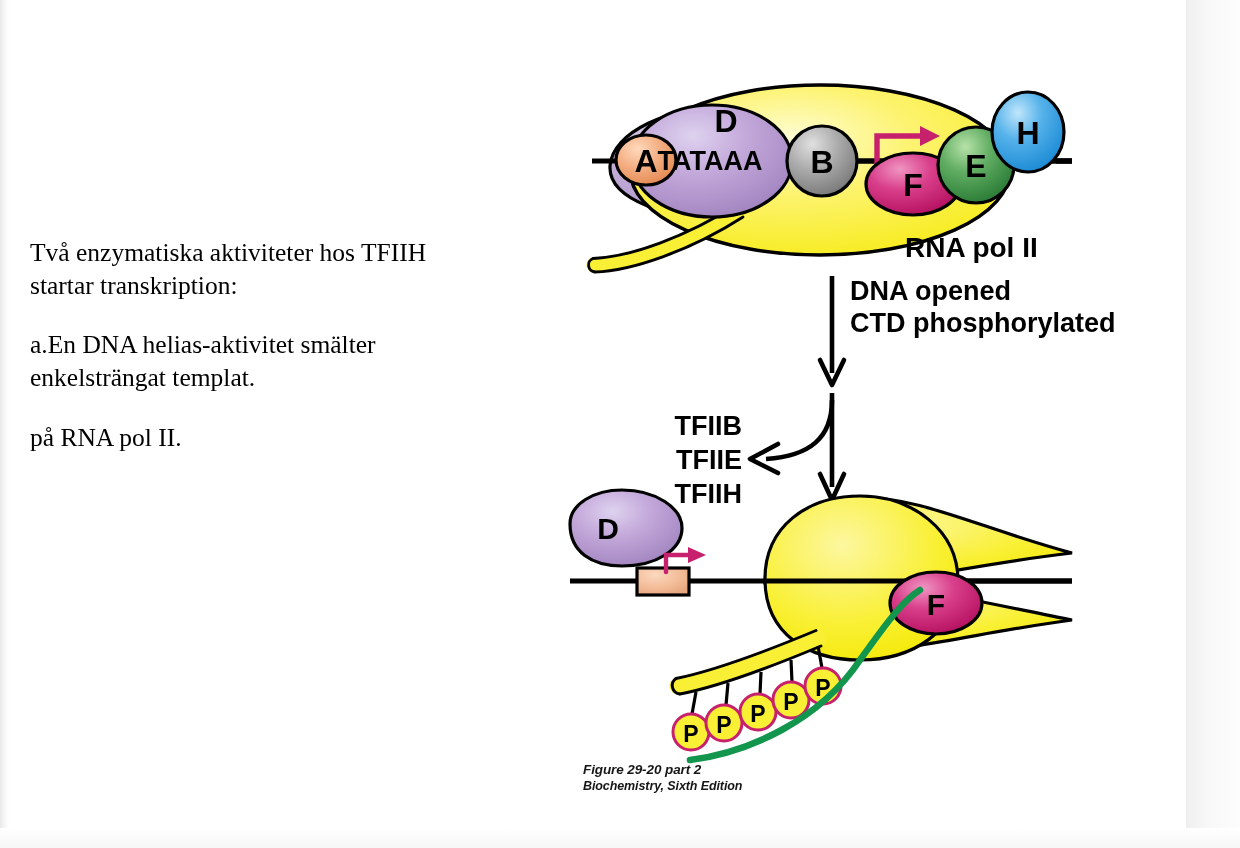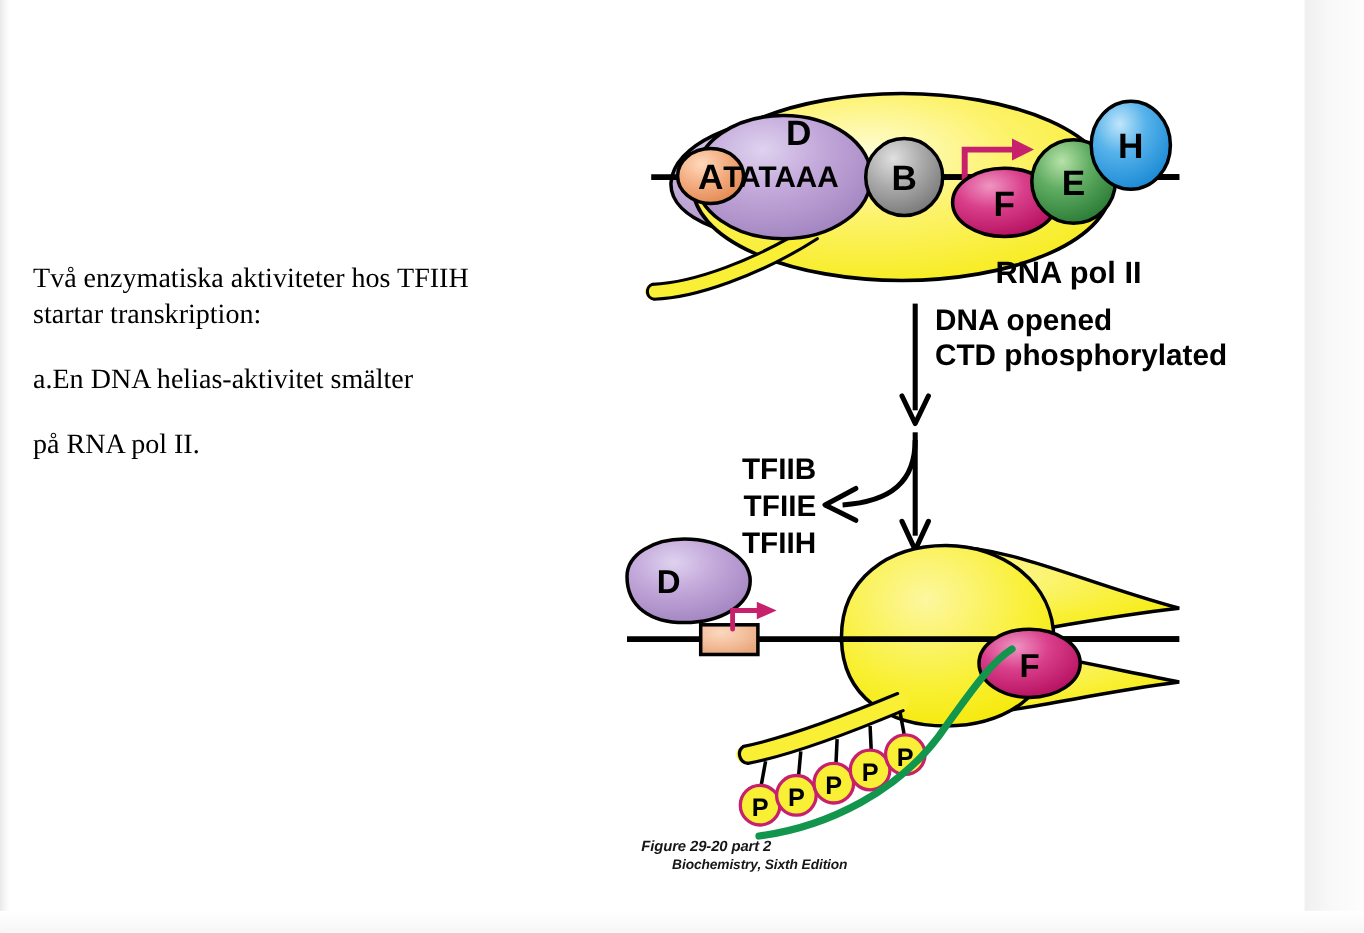--- a/index.html
+++ b/index.html
@@ -83,21 +83,20 @@
     letter-spacing: -0.1px;
     line-height: 1.22;
     font-style: italic;
   }
   #caption .cap-book {
     font-size: 12.5px;
     font-weight: bold;
     font-style: italic;
     letter-spacing: -0.1px;
     line-height: 1.30;
-    margin-left: 28px;
   }
   #caption .cap-copy {
     font-size: 12.5px;
     letter-spacing: -0.15px;
     line-height: 1.35;
     color: #222222;
   }
 </style>
 </head>
 <body>
@@ -106,20 +105,21 @@
 
   <div id="edge-left"></div>
   <div id="edge-right"></div>
   <div id="edge-bottom"></div>
 
   <div id="text-block">
     <p>Två enzymatiska aktiviteter hos TFIIH</p>
     <p>startar transkription:</p>
     <div class="gap"></div>
     <p>a.En DNA helias-aktivitet smälter</p>
+    <p>enkelsträngat templat.</p>
     <div class="gap"></div>
     <p>på RNA pol II.</p>
   </div>
 
   <div id="figure">
     <svg width="620" height="760" viewBox="0 0 620 760" xmlns="http://www.w3.org/2000/svg">
 
       <defs>
         <radialGradient id="gYellow" cx="42%" cy="32%" r="72%">
           <stop offset="0%" stop-color="#fefdd6"></stop>

